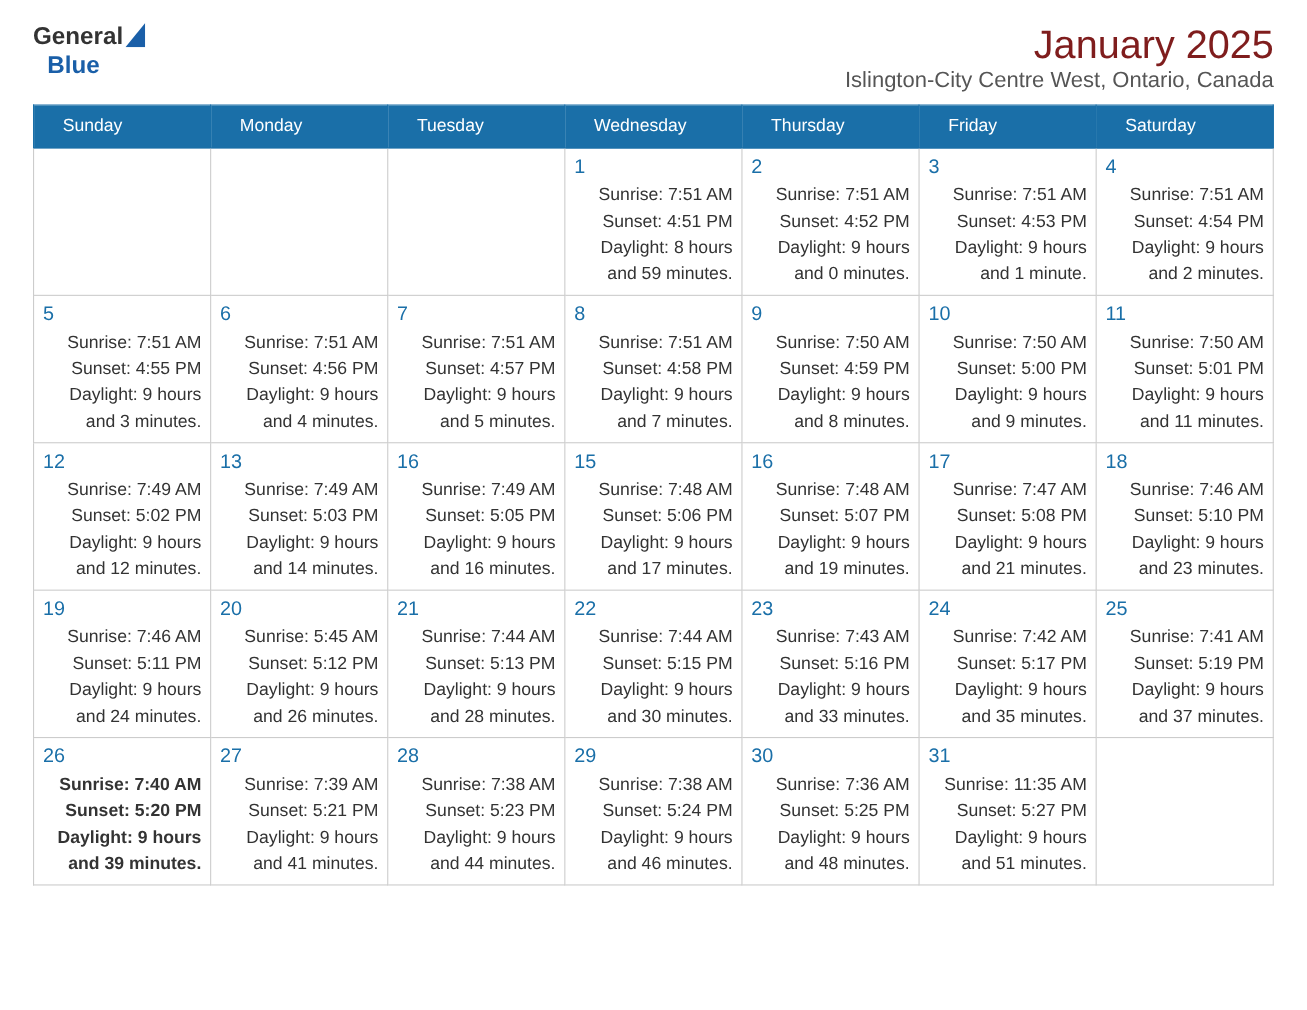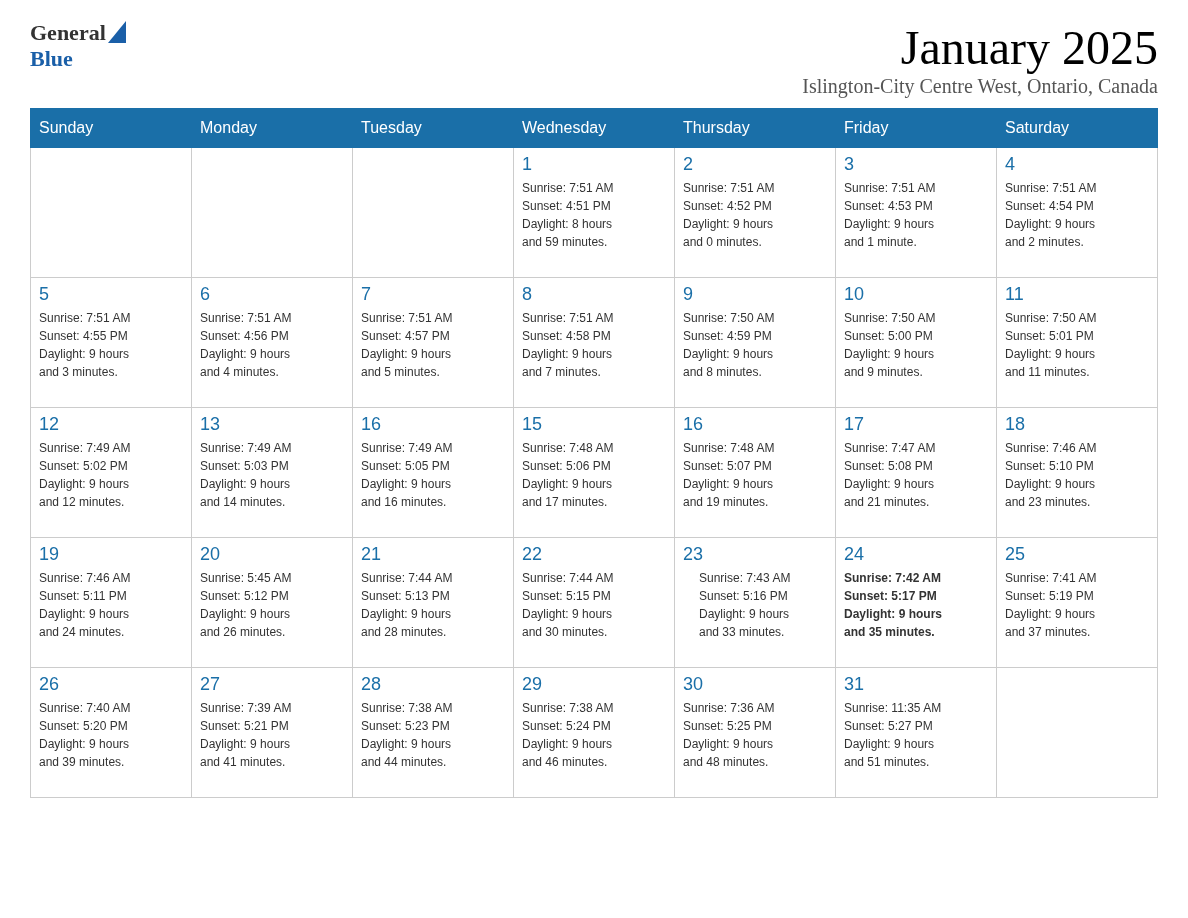--- a/index.html
+++ b/index.html
@@ -8,63 +8,62 @@
       background: #fff;
       padding: 20px 30px;
       width: 1188px;
       min-height: 918px;
     }
     .header-top {
       display: flex;
       justify-content: space-between;
       align-items: flex-start;
       margin-bottom: 6px;
-      font-family: Liberation Serif, serif;
     }
     .logo-text-general {
       font-size: 22px;
       font-weight: bold;
       color: #333;
     }
     .logo-wrapper {
       display: flex;
       flex-direction: column;
       align-items: flex-start;
     }
     .logo-line1 {
       display: flex;
       align-items: center;
     }
     .logo-line2 {
       font-size: 22px;
       font-weight: bold;
       color: #1a5fa8;
-      margin-left: 0;
+      margin-left: 13px;
     }
     .title-section {
       text-align: right;
     }
     .month-title {
-      font-size: 48px;
-      color: #000000;
+      font-size: 36px;
+      color: #7f1d1d;
       font-weight: normal;
     }
     .location-subtitle {
       font-size: 20px;
       color: #555;
     }
     .calendar-table {
       width: 100%;
       border-collapse: collapse;
       margin-top: 10px;
     }
     .calendar-table th {
       background-color: #1a6fa8;
       color: #fff;
-      padding: 10px 8px;
+      padding: 10px 26px;
       text-align: left;
       font-size: 16px;
       font-weight: normal;
       border: 1px solid #1a6fa8;
     }
     .calendar-table td {
       vertical-align: top;
       border: 1px solid #ccc;
       padding: 6px 8px;
       width: 14.28%;
@@ -72,23 +71,24 @@
       height: 130px;
     }
     .day-number {
       font-size: 18px;
       color: #1a6fa8;
       font-weight: normal;
       display: block;
       margin-bottom: 4px;
     }
     .day-info {
-      font-size: 12px;
+      font-size: 16px;
       color: #333;
       line-height: 1.5;
+      text-align: right;
     }
     .empty-cell {
       background: #fff;
     }
   </style>
 </head>
 <body>
 
 <div class="header-top">
   <div class="logo-wrapper">
@@ -287,37 +287,37 @@
         </td>
         <td>
           <span class="day-number">23</span>
           <div class="day-info" style="white-space: pre-line; margin-left: 16px;">Sunrise: 7:43 AM
 Sunset: 5:16 PM
 Daylight: 9 hours
 and 33 minutes.</div>
         </td>
         <td>
           <span class="day-number">24</span>
-          <div class="day-info" style="white-space: pre-line; font-weight: bold;">Sunrise: 7:42 AM
+          <div class="day-info" style="white-space: pre-line;">Sunrise: 7:42 AM
 Sunset: 5:17 PM
 Daylight: 9 hours
 and 35 minutes.</div>
         </td>
         <td>
           <span class="day-number">25</span>
           <div class="day-info" style="white-space: pre-line;">Sunrise: 7:41 AM
 Sunset: 5:19 PM
 Daylight: 9 hours
 and 37 minutes.</div>
         </td>
       </tr>
       <tr>
         <td>
           <span class="day-number">26</span>
-          <div class="day-info" style="white-space: pre-line;">Sunrise: 7:40 AM
+          <div class="day-info" style="white-space: pre-line; font-weight: bold;">Sunrise: 7:40 AM
 Sunset: 5:20 PM
 Daylight: 9 hours
 and 39 minutes.</div>
         </td>
         <td>
           <span class="day-number">27</span>
           <div class="day-info" style="white-space: pre-line;">Sunrise: 7:39 AM
 Sunset: 5:21 PM
 Daylight: 9 hours
 and 41 minutes.</div>

